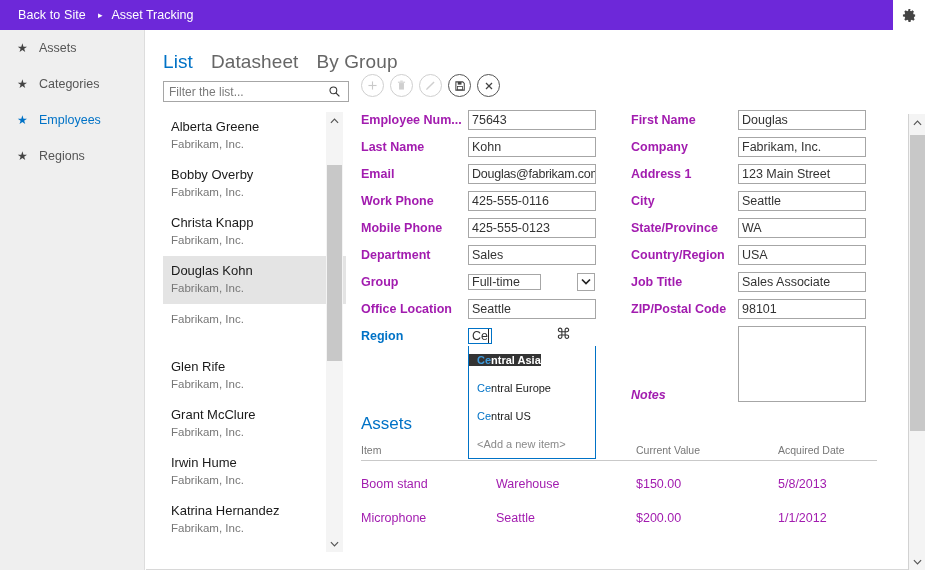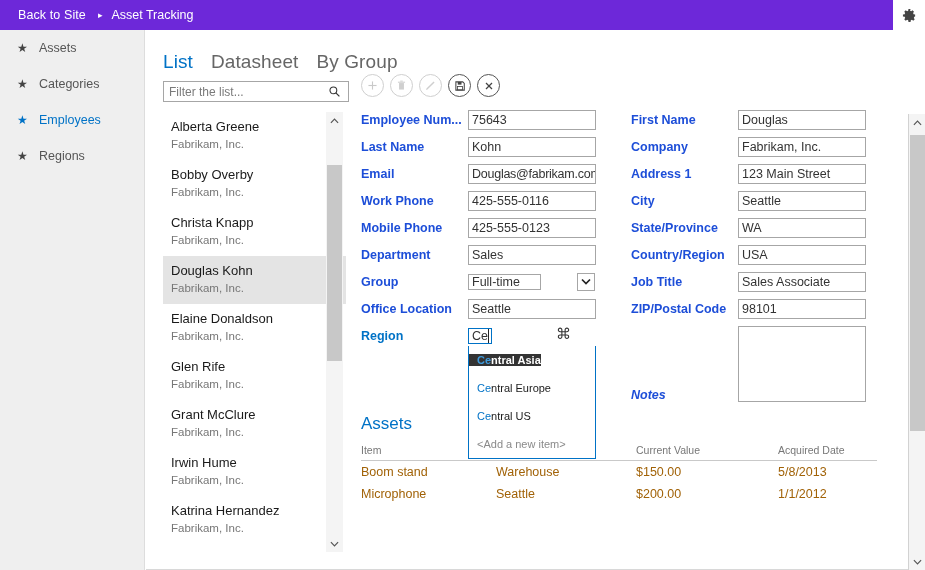--- a/index.html
+++ b/index.html
@@ -125,21 +125,21 @@
   }
   .sb-arrow { height: 17px; display: flex; align-items: center; justify-content: center; color: #555; font-size: 9px; }
   .sb-track { flex: 1; width: 17px; position: relative; }
   .sb-thumb { position: absolute; left: 1px; width: 15px; background: #c8c8c8; cursor: pointer; }
 
   
   .form { position: absolute; left: 215px; top: 76px; }
   .frow { display: flex; align-items: center; height: 27px; }
   .flabel {
     width: 107px; font-size: 12.5px; font-weight: bold;
-    color: #1d4ed8; white-space: nowrap;
+    color: #a21caf; white-space: nowrap;
   }
   .flabel.accent { color: #0072c6; }
   .fval {
     width: 128px; height: 20px;
     border: 1px solid #a6a6a6; background: #ffffff;
     font-size: 12.5px; color: #333333;
     padding: 0 3px; line-height: 18px;
     overflow: hidden; white-space: nowrap;
     font-family: "Liberation Sans", sans-serif;
     outline: none;
@@ -202,22 +202,22 @@
   .assets-h {
     font-size: 17px; color: #0072c6; margin-bottom: 10px;
   }
   .atable { width: 516px; border-collapse: collapse; table-layout: fixed; }
   .atable th {
     text-align: left; font-weight: normal;
     font-size: 10.5px; color: #777777;
     padding: 0 0 4px 0; border-bottom: 1px solid #c9c9c9;
   }
   .atable td {
-    font-size: 12.5px; color: #a16207;
-    padding: 4px 0 4px 0;
+    font-size: 12.5px; color: #a21caf;
+    padding: 16px 0 4px 0;
   }
   .atable .c1 { width: 135px; }
   .atable .c2 { width: 140px; }
   .atable .c3 { width: 142px; }
   .atable .c4 { width: 99px; }
 
   
   .pagebar {
     position: absolute; right: 0; top: 114px;
     width: 17px; height: 456px;
@@ -342,21 +342,20 @@
     </div>
     <div class="emprow">
       <div class="emp-name">Christa Knapp</div>
       <div class="emp-co">Fabrikam, Inc.</div>
     </div>
     <div class="emprow sel">
       <div class="emp-name">Douglas Kohn</div>
       <div class="emp-co">Fabrikam, Inc.</div>
     </div>
     <div class="emprow">
-      <div class="emp-name">Elaine Donaldson</div>
       <div class="emp-co">Fabrikam, Inc.</div>
     </div>
     <div class="emprow">
       <div class="emp-name">Glen Rife</div>
       <div class="emp-co">Fabrikam, Inc.</div>
     </div>
     <div class="emprow">
       <div class="emp-name">Grant McClure</div>
       <div class="emp-co">Fabrikam, Inc.</div>
     </div>

